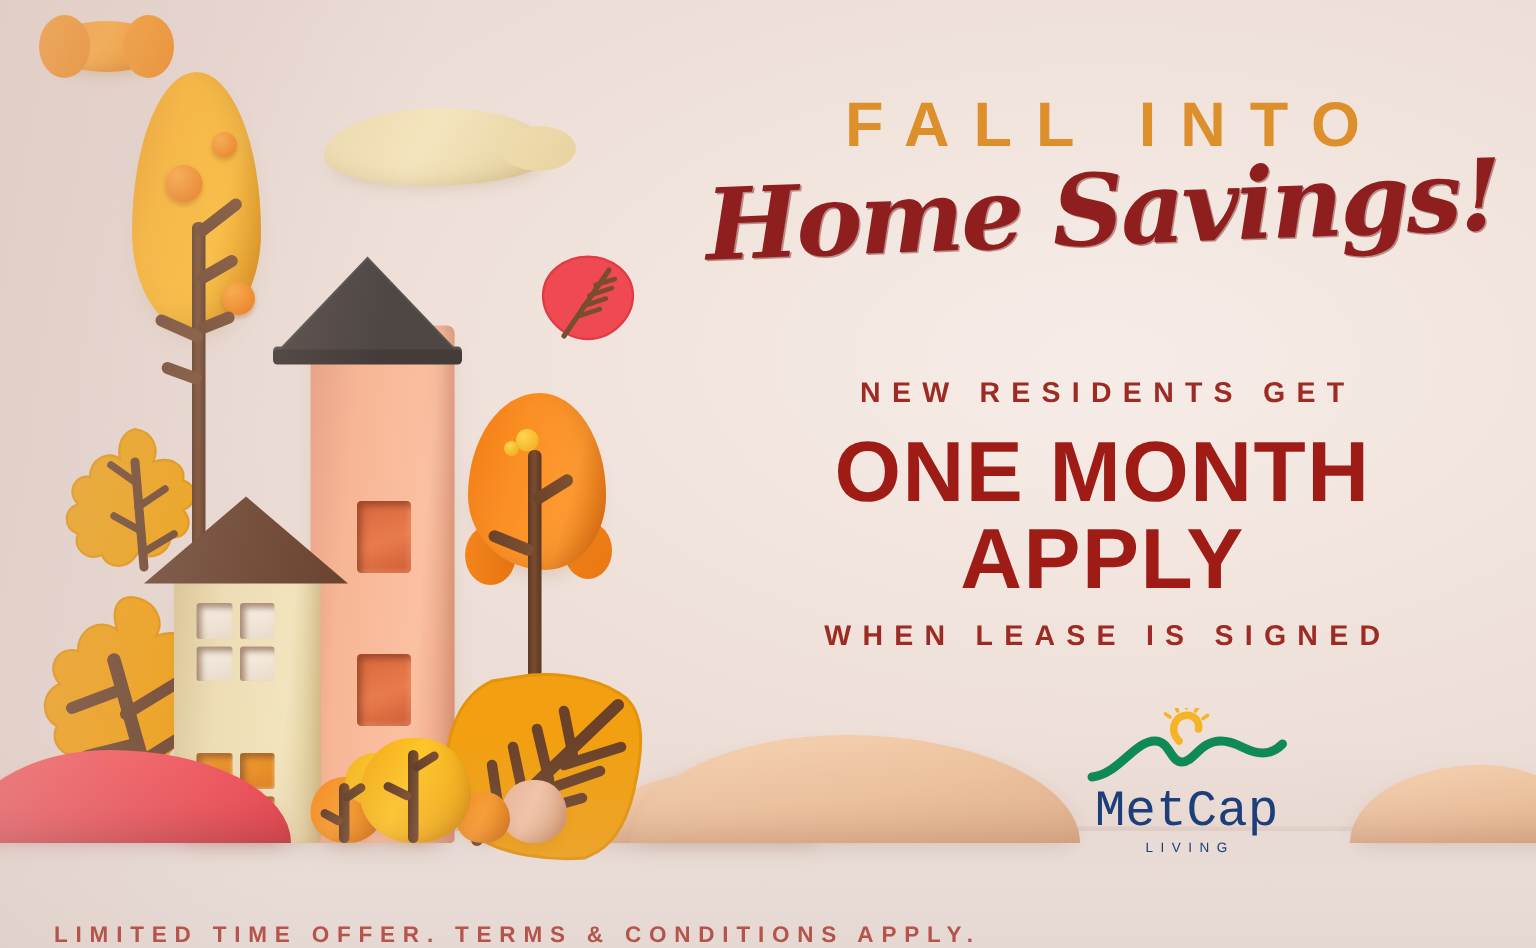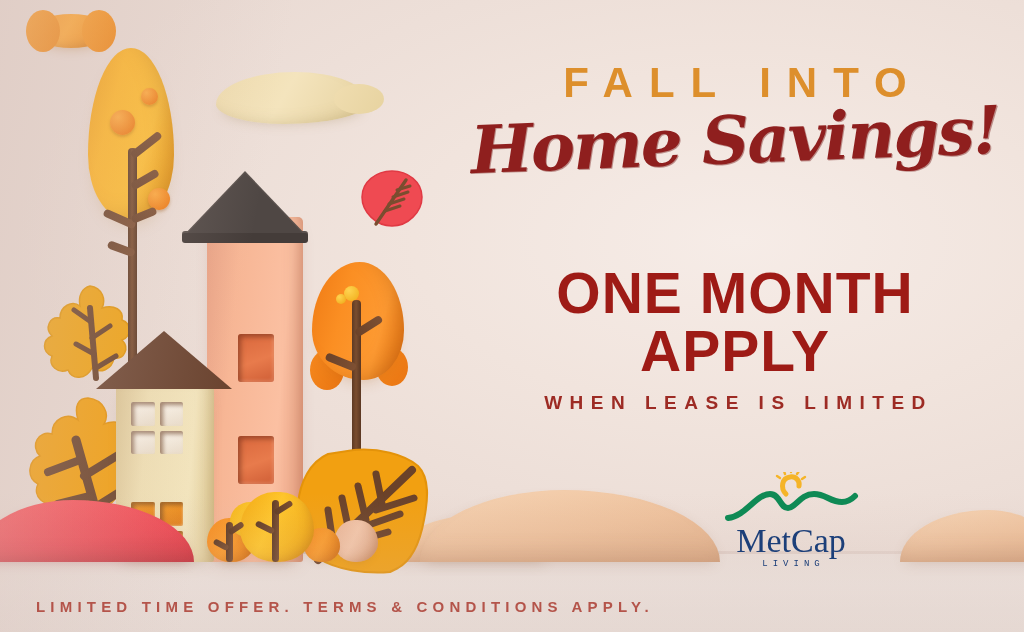--- a/index.html
+++ b/index.html
@@ -251,32 +251,32 @@
     color:#9e1b16; line-height:1.02;
   }
   #offer-post {
     margin-top:12px;
     font-size:19px; font-weight:bold; letter-spacing:7.5px;
     color:#9d2b24; text-indent:7px;
   }
   
   #logo { position:absolute; left:722px; top:472px; width:138px; text-align:center; }
   #logo-word {
-    font-family:Liberation Serif, serif;
+    font-family:Liberation Mono, monospace;
     font-size:34px; color:#1c3f79; line-height:1; margin-top:-4px;
   }
   #logo-sub {
-    font-family:Liberation Mono, monospace;
+    font-family:Liberation Sans, sans-serif;
     font-size:9px; letter-spacing:5px; color:#1c3f79;
     margin-top:1px; text-indent:5px;
   }
   
   #ribbon {
     position:absolute; left:0; bottom:0; width:1024px; height:52px;
-    display:flex; align-items:center;
+    display:flex; align-items:flex-end;
   }
   #ribbon-text {
     margin-left:36px;
     font-size:15px; font-weight:bold; letter-spacing:5.2px;
     color:#b4544a;
   }
   
   #watermark {
     position:absolute; left:624px; top:556px;
     font-size:21px; color:rgba(140,138,140,.88);
@@ -389,22 +389,23 @@
   <div id="hill-red"></div>
 
   <div class="wall-shade"></div>
 
   <div id="copy">
     <div id="fall-into">FALL INTO</div>
     <div id="script">Home Savings!</div>
   </div>
 
   <div id="offer">
+    <div id="offer-pre">NEW RESIDENTS GET</div>
     <div id="offer-main">ONE MONTH APPLY</div>
-    <div id="offer-post">WHEN LEASE IS LIMITED</div>
+    <div id="offer-post">WHEN LEASE IS SIGNED</div>
   </div>
 
   <div id="logo">
     <svg width="138" height="52" viewBox="0 0 138 52">
       <path d="M6 46 C24 44 34 22 48 22 C58 22 58 36 66 36 C74 36 78 22 92 22
                C104 22 108 30 120 30 C126 30 130 27 133 24" fill="none" stroke="#0f8a55" stroke-width="6" stroke-linecap="round"></path>
       <path d="M64 22 C58 16 60 6 68 5 C74 4 78 9 77 14" fill="none" stroke="#f5b428" stroke-width="5" stroke-linecap="round"></path>
       <g stroke="#f5b428" stroke-width="2.4" stroke-linecap="round">
         <line x1="63" y1="2" x2="62" y2="-1"></line>
         <line x1="69" y1="0" x2="69" y2="-3"></line>

